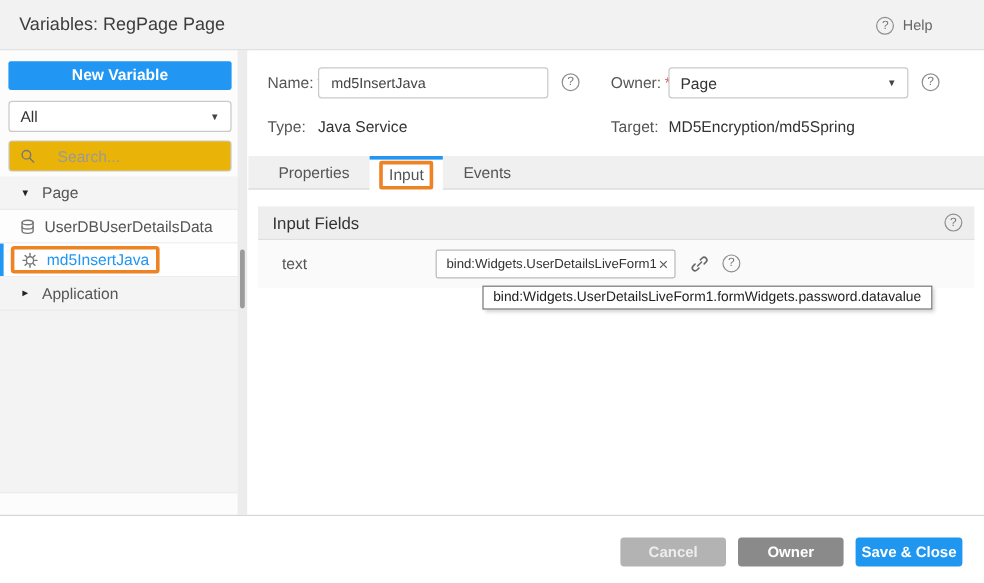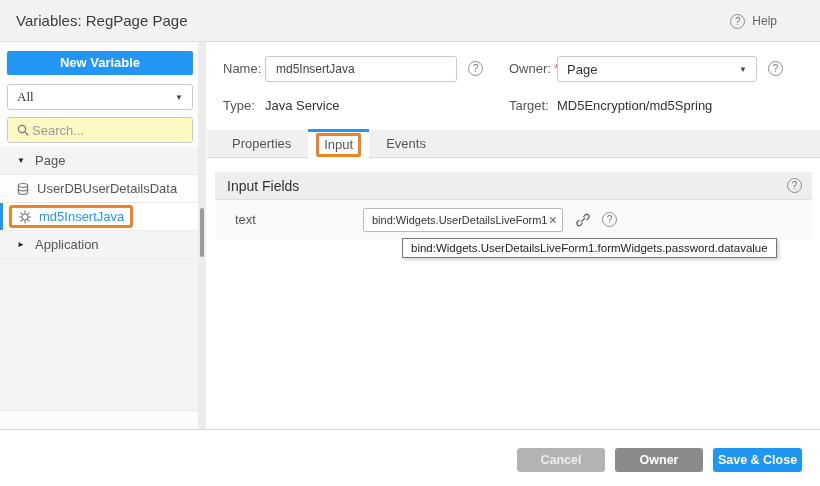--- a/index.html
+++ b/index.html
@@ -36,28 +36,28 @@
     background:#fcfcfd;
   }
   .btn-new-variable {
     position:absolute; left:7px; top:9px; width:186px; height:24px;
     background:#2196f3; color:#fff; font-weight:bold; font-size:13px;
     border:none; border-radius:2px; cursor:pointer; text-align:center; line-height:24px;
   }
   .filter-select {
     position:absolute; left:7px; top:42px; width:186px; height:26px;
     background:#fff; border:1px solid #c9c9c9; border-radius:3px;
-    display:flex; align-items:center; padding:4px 9px; cursor:pointer;font-family:Liberation Serif, serif;
+    display:flex; align-items:center; padding:4px 9px; cursor:pointer;
   }
   .filter-select .sel-text { flex:1; font-size:13px; color:#333; }
   .caret-down { font-size:8px; color:#444; }
   .search-box {
     position:absolute; left:7px; top:75px; width:186px; height:26px;
-    background:#fef9c3; border:1px solid #c9c9c9; border-radius:3px;
-    display:flex; align-items:center; padding:0 8px; gap:2px;
+    background:#eab308; border:1px solid #c9c9c9; border-radius:3px;
+    display:flex; align-items:center; padding:0 8px; gap:18px;
   }
   .search-box input {
     border:none; outline:none; flex:1; font-size:13px; color:#555;
     font-family:"Liberation Sans", sans-serif; background:transparent; min-width:0;
   }
   .search-box input::placeholder { color:#9a9a9a; }
 
   .tree { position:absolute; left:0; top:105px; width:198px; }
   .tree-row {
     height:28px; display:flex; align-items:center; font-size:13px; color:#555;
@@ -106,21 +106,21 @@
   .form-row2 { position:absolute; left:0; top:54px; width:613px; height:20px; }
   .type-label   { position:absolute; left:16px;  top:0; line-height:20px; }
   .type-value   { position:absolute; left:58px;  top:0; line-height:20px; font-size:13px; color:#333; }
   .target-label { position:absolute; left:302px; top:0; line-height:20px; }
   .target-value { position:absolute; left:350px; top:0; line-height:20px; font-size:13px; color:#333; }
 
   
   .tabbar {
     position:absolute; left:0; top:88px; width:613px; height:28px;
     background:#f0f0f1; border-bottom:1px solid #d9d9d9;
-    display:flex; align-items:flex-end; padding-left:8px;
+    display:flex; align-items:center; padding-left:8px;
   }
   .tab {
     padding:0 17px; line-height:27px; font-size:13px; color:#555;
     cursor:pointer; position:relative;
   }
   .tab.active {
     background:#ffffff; border-top:3px solid #2196f3; line-height:24px;
     padding:0 8px; margin-bottom:-1px; border-bottom:1px solid #fff;
   }
   .tab-annotate {

